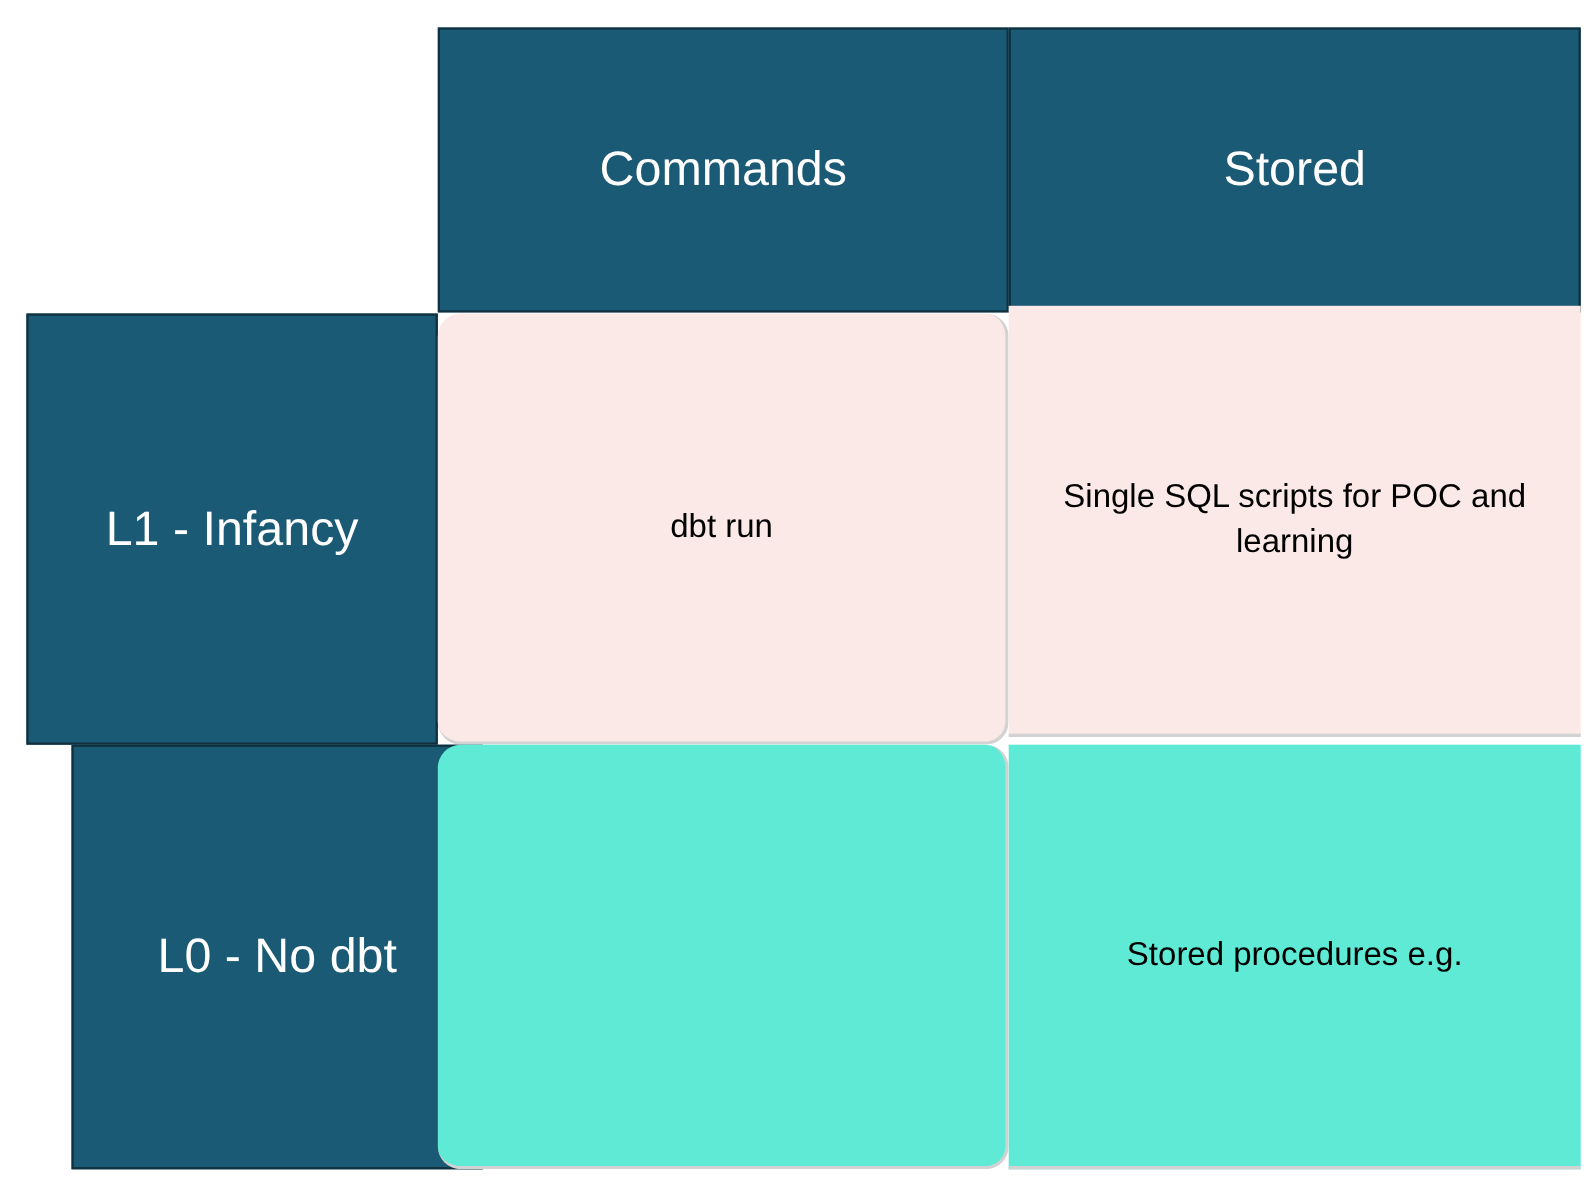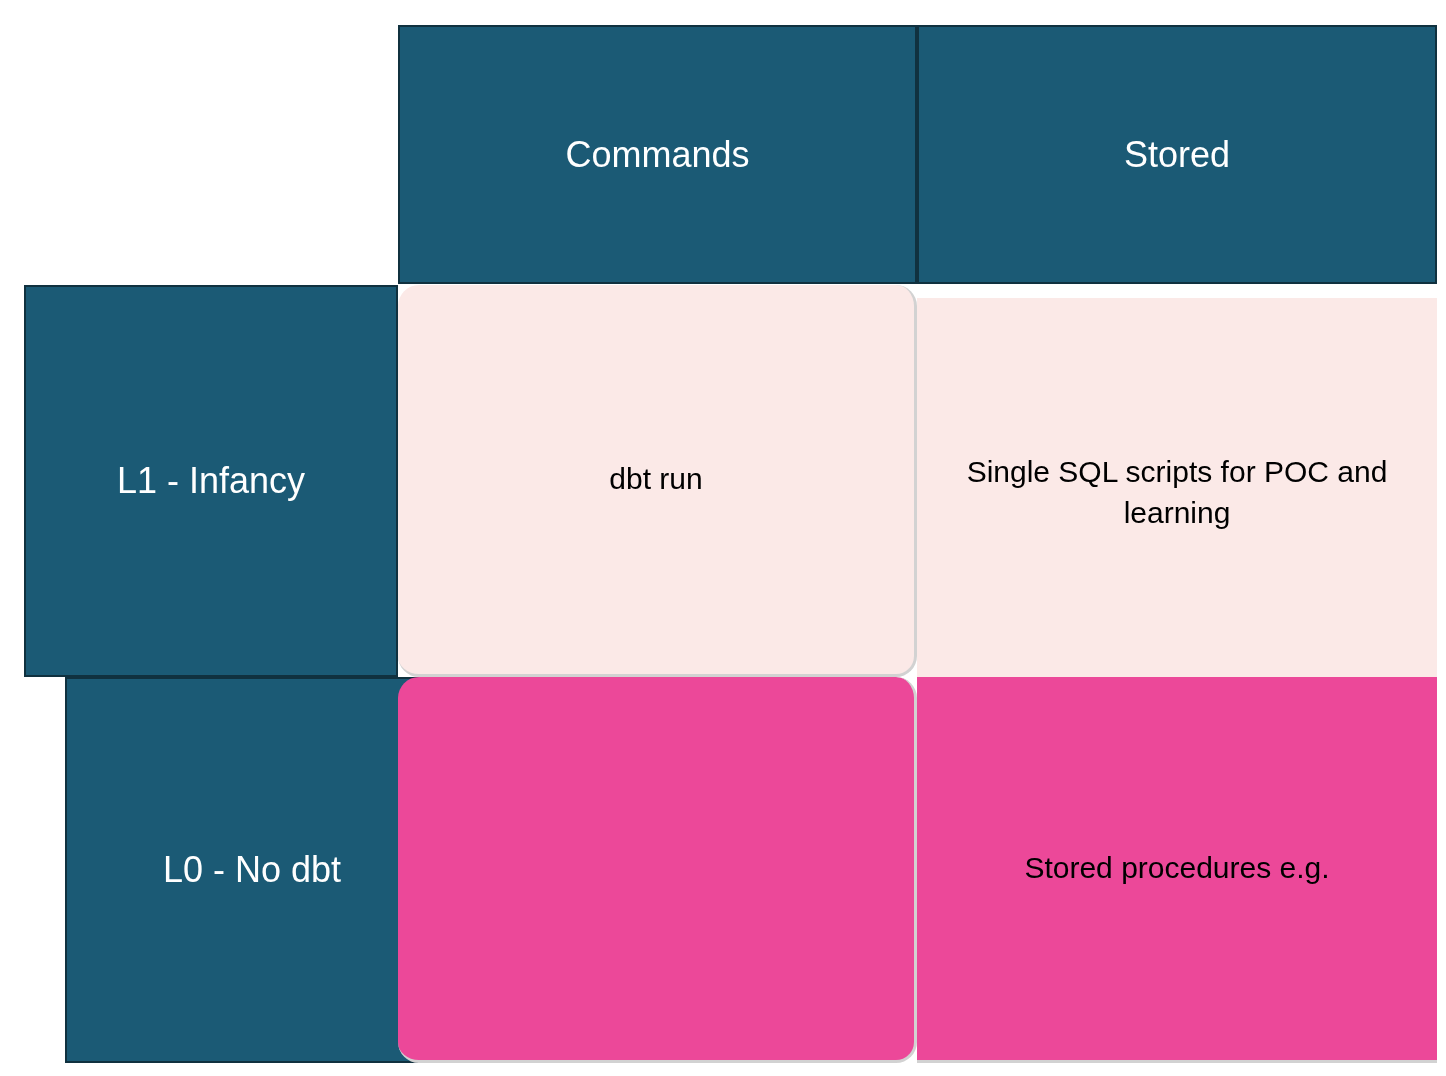--- a/index.html
+++ b/index.html
@@ -28,21 +28,21 @@
     align-items: center;
     justify-content: center;
     text-align: center;
   }
 
   
   .hdr {
     background: #1B5A75;
     border: 2px solid #10313F;
     color: #FFFFFF;
-    font-size: 36px;
+    font-size: 44px;
     font-weight: 400;
     line-height: 1.15;
   }
 
   
   #col-commands {
     left: 398px;
     top: 25px;
     width: 519px;
     height: 259px;
@@ -76,36 +76,36 @@
     font-weight: 400;
     line-height: 1.35;
     padding: 8px 26px;
   }
   .body-cell .txt {
     display: block;
     max-width: 100%;
   }
 
   .tint-pink { background: #FBE9E7; }
-  .tint-white { background: #ec4899; }
+  .tint-white { background: #5eead4; }
 
   
   .sep-right { border-right: 3px solid #D2D2D2; border-radius: 21px; }
   .sep-bottom { border-bottom: 3px solid #D2D2D2; }
 
   
   #cell-l1-commands {
     left: 398px;
     top: 285px;
     width: 519px;
     height: 392px;
   }
   #cell-l1-models {
     left: 917px;
-    top: 298px;
+    top: 278px;
     width: 520px;
     height: 392px;
   }
 
   
   #cell-l0-commands {
     left: 398px;
     top: 677px;
     width: 519px;
     height: 386px;

